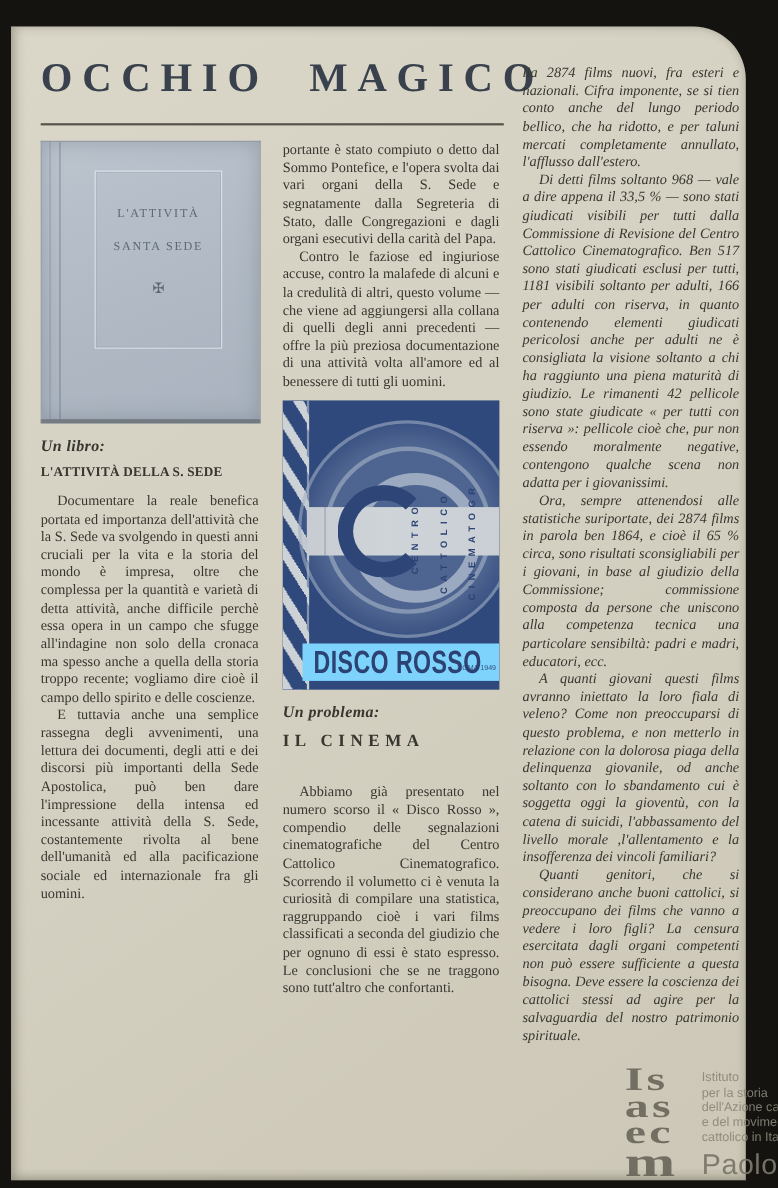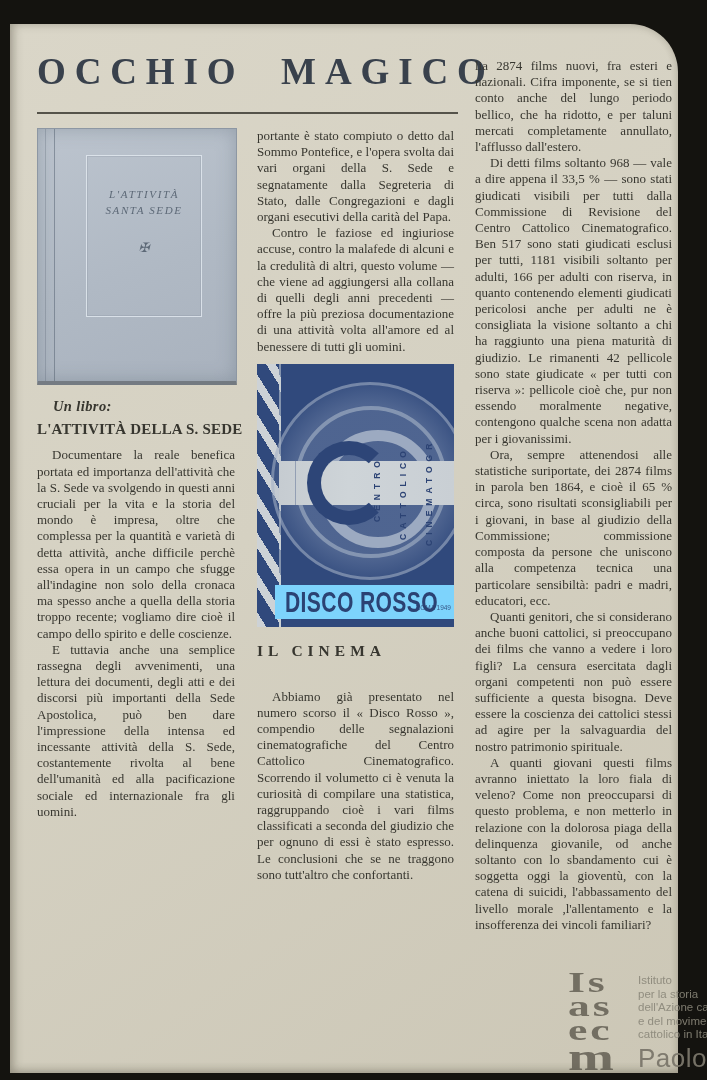--- a/index.html
+++ b/index.html
@@ -26,49 +26,48 @@
   }
   .col {
     position:absolute; width:198px;
     font-size:13px; line-height:16.2px; text-align:justify;
     color:#37362f;
   }
   .col p { margin:0; text-indent:15px; }
   .col p.cont { text-indent:0; }
   .col-1 { left:27px;  top:104px; }
   .col-2 { left:247px; top:104px; width:197px; }
-  .col-3 { left:465px; top:34px;  width:197px; }
-
-  .kicker { font-style:italic; font-weight:bold; font-size:14.5px; letter-spacing:0.4px; margin:4px 16px 7px; text-align:left; }
-  .head-1 { font-weight:bold; font-size:15px; letter-spacing:0.2px; margin:0 0 10px; text-align:left; white-space:nowrap; }
+  .col-3 { left:465px; top:34px;  width:197px;font-style:italic; }
+
+  .kicker { font-style:italic; font-weight:bold; font-size:14.5px; letter-spacing:0.4px; margin:4px 0 7px; text-align:left; }
+  .head-1 { font-weight:bold; font-size:12px; letter-spacing:0.2px; margin:0 0 10px; text-align:left; white-space:nowrap; }
   .head-2 { font-weight:bold; font-size:15.5px; line-height:1.4; margin:0 0 27px; text-align:left; }
   .head-2 .hl1 { letter-spacing:5px; display:block; }
   .head-2 .hl2 { letter-spacing:3px; display:block; }
 
   
   .cover {
     width:198px; height:252px; margin:0 0 13px;
     position:relative;
     background:linear-gradient(160deg,#bcc4ce 0%, #b0b9c4 55%, #a9b2be 100%);
     border:1px solid #8d97a3;
     border-bottom:4px solid rgba(58,63,70,0.55);
     box-shadow: inset 0 0 18px rgba(90,102,116,0.35);
-    font-style: italic;
   }
   .cover .spine  { position:absolute; left:16px; top:0; bottom:0; width:1px; background:rgba(70,85,100,0.45); }
   .cover .spine2 { position:absolute; left:7px;  top:0; bottom:0; width:1px; background:rgba(70,85,100,0.25); }
   .cover .panel  {
     position:absolute; left:48px; top:26px; width:114px; height:160px;
     border:1px solid rgba(225,232,238,0.85);
     box-shadow: inset 0 0 0 1px rgba(120,132,145,0.2);
     text-align:center;
   }
   .cover .ct { font-size:11px; letter-spacing:1.6px; color:#5d6977; }
   .cover .ct1 { margin-top:30px; }
-  .cover .ct2 { }
+  .cover .ct2 { margin-top:14px; }
   .cover .emblem { margin-top:22px; font-size:13px; color:#5d6977; }
 
   
   .disco {
     width:197px; height:263px; margin:9px 0 13px;
     position:relative; overflow:hidden;
     background:#30497c;
   }
   .disco .sprockets {
     position:absolute; left:0; top:0; bottom:0; width:22px;
@@ -177,32 +176,33 @@
       <div class="cshape"></div>
       <div class="vtext v1">CENTRO</div>
       <div class="vtext v2">CATTOLICO</div>
       <div class="vtext v3">CINEMATOGR</div>
       <div class="bottom-band">
         <span class="dr-title">DISCO ROSSO</span>
         <span class="dr-caption">ROMA 1949</span>
       </div>
     </div>
 
+    <div class="kicker">Un problema:</div>
     <div class="head-2">
       <span class="hl1">IL CINEMA</span>
     </div>
     <p>Abbiamo già presentato nel numero scorso il « Disco Rosso », compendio delle segnalazioni cinematografiche del Centro Cattolico Cinematografico. Scorrendo il volumetto ci è venuta la curiosità di compilare una statistica, raggruppando cioè i vari films classificati a seconda del giudizio che per ognuno di essi è stato espresso. Le conclusioni che se ne traggono sono tutt'altro che confortanti.</p>
   </div>
 
   <div class="col col-3">
     <p class="cont">lia 2874 films nuovi, fra esteri e nazionali. Cifra imponente, se si tien conto anche del lungo periodo bellico, che ha ridotto, e per taluni mercati completamente annullato, l'afflusso dall'estero.</p>
     <p>Di detti films soltanto 968 — vale a dire appena il 33,5 % — sono stati giudicati visibili per tutti dalla Commissione di Revisione del Centro Cattolico Cinematografico. Ben 517 sono stati giudicati esclusi per tutti, 1181 visibili soltanto per adulti, 166 per adulti con riserva, in quanto contenendo elementi giudicati pericolosi anche per adulti ne è consigliata la visione soltanto a chi ha raggiunto una piena maturità di giudizio. Le rimanenti 42 pellicole sono state giudicate « per tutti con riserva »: pellicole cioè che, pur non essendo moralmente negative, contengono qualche scena non adatta per i giovanissimi.</p>
     <p>Ora, sempre attenendosi alle statistiche suriportate, dei 2874 films in parola ben 1864, e cioè il 65 % circa, sono risultati sconsigliabili per i giovani, in base al giudizio della Commissione; commissione composta da persone che uniscono alla competenza tecnica una particolare sensibiltà: padri e madri, educatori, ecc.</p>
+    <p>A quanti giovani questi films avranno iniettato la loro fiala di veleno? Come non preoccuparsi di questo problema, e non metterlo in relazione con la dolorosa piaga della delinquenza giovanile, od anche soltanto con lo sbandamento cui è soggetta oggi la gioventù, con la catena di suicidi, l'abbassamento del livello morale ,l'allentamento e la insofferenza dei vincoli familiari?</p>
     <p>Quanti genitori, che si considerano anche buoni cattolici, si preoccupano dei films che vanno a vedere i loro figli? La censura esercitata dagli organi competenti non può essere sufficiente a questa bisogna. Deve essere la coscienza dei cattolici stessi ad agire per la salvaguardia del nostro patrimonio spirituale.</p>
-    <p>A quanti giovani questi films avranno iniettato la loro fiala di veleno? Come non preoccuparsi di questo problema, e non metterlo in relazione con la dolorosa piaga della delinquenza giovanile, od anche soltanto con lo sbandamento cui è soggetta oggi la gioventù, con la catena di suicidi, l'abbassamento del livello morale ,l'allentamento e la insofferenza dei vincoli familiari?</p>
   </div>
 
 </div>
 
 <div class="watermark">
   <div class="wm-logo">
     <span class="lr">Is</span>
     <span class="lr">as</span>
     <span class="lr">ec</span>
     <span class="lrm">m</span>

